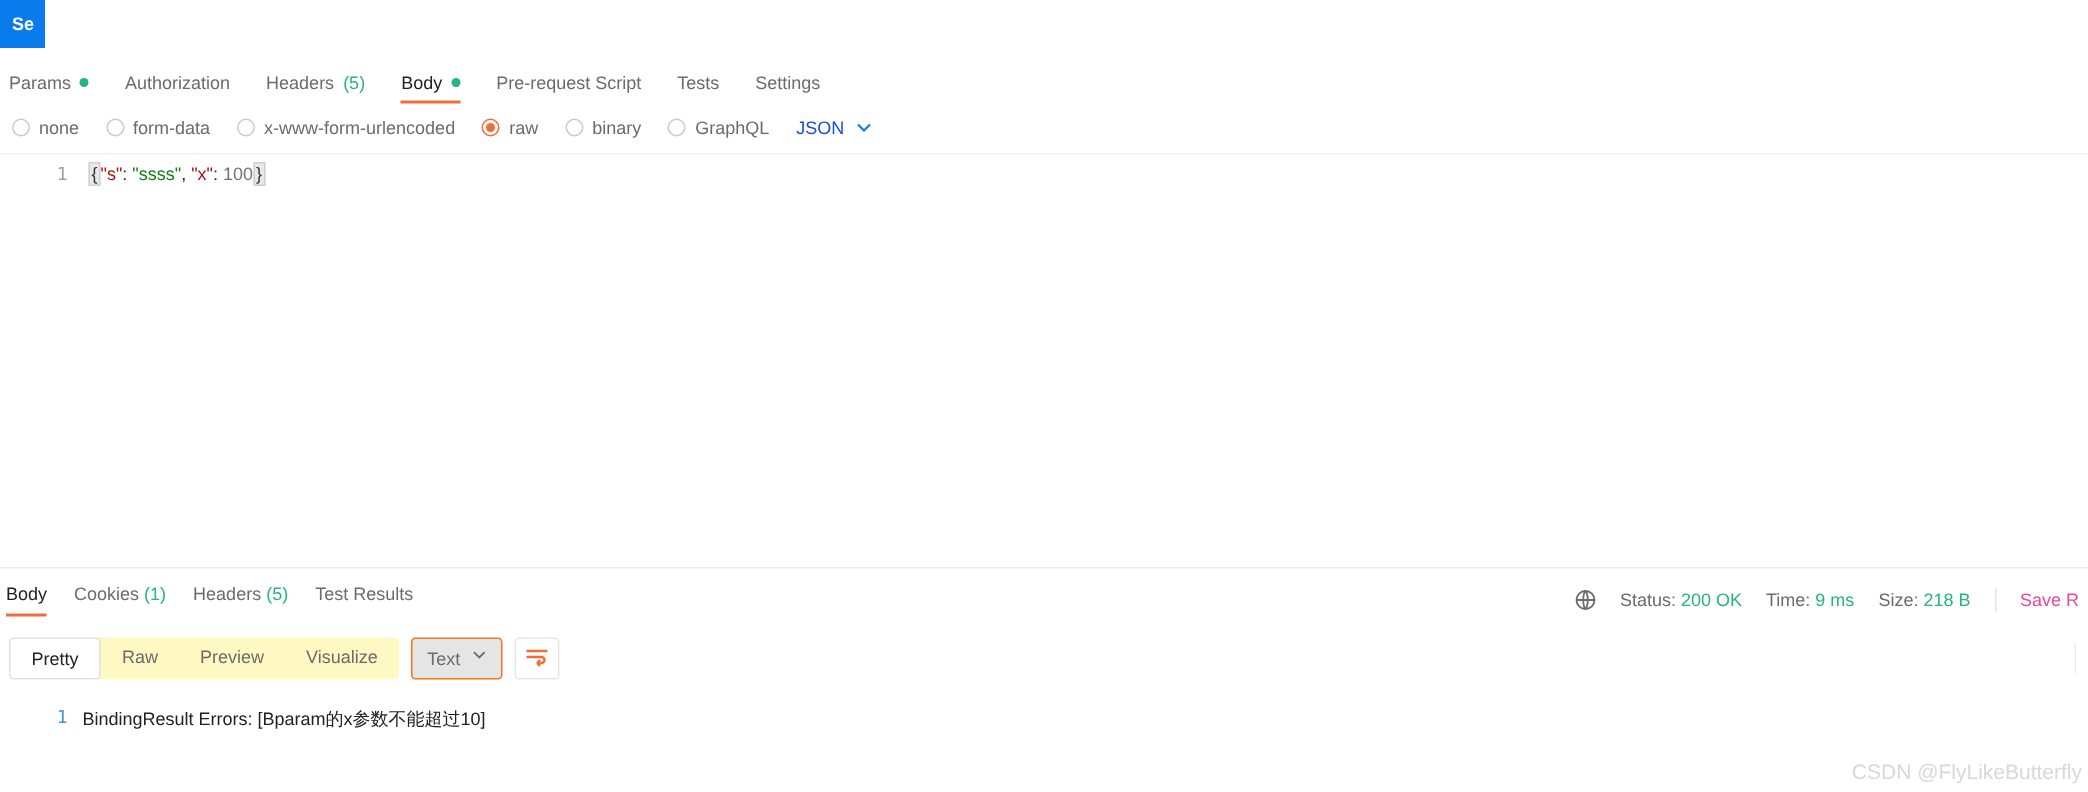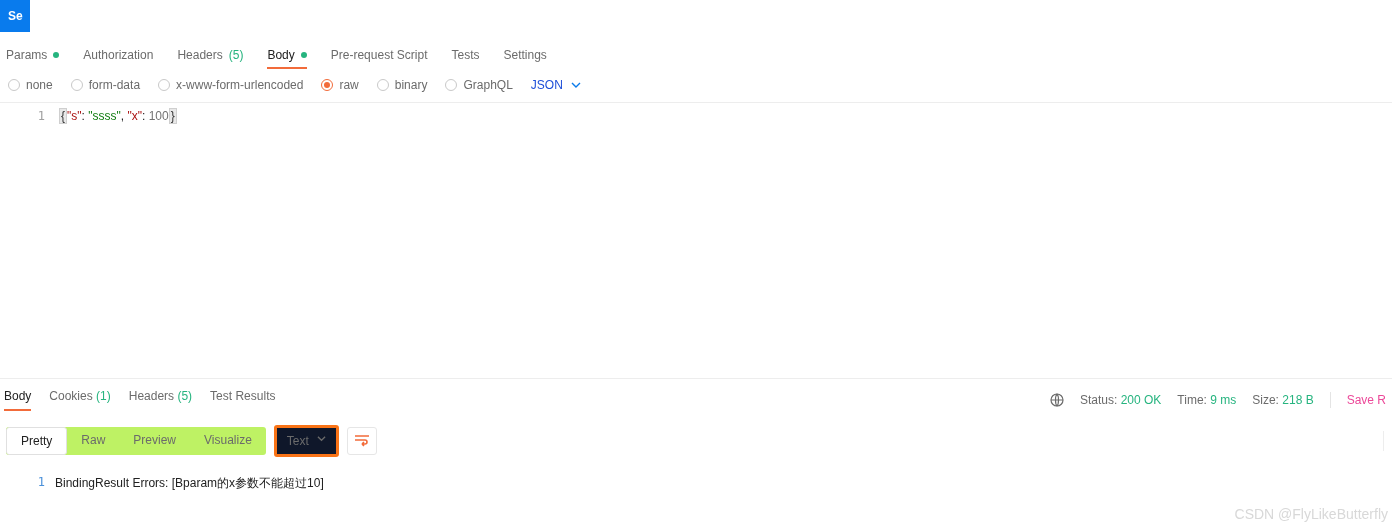--- a/index.html
+++ b/index.html
@@ -48,24 +48,24 @@
   .resp-tabs .tab.active { color:#212121; }
   .resp-tabs .tab.active::after { content:""; position:absolute; left:0; right:0; bottom:0; height:2px; background:#f26b3a; }
   .resp-right { margin-left:auto; display:flex; align-items:center; gap:16px; color:#6b6b6b; }
   .globe-icon { display:inline-flex; }
   .kv .val-green { color:#26b47f; }
   .save-link { color:#ec4899; cursor:pointer; }
   .rdivider { width:1px; height:16px; background:#e4e4e4; }
 
   
   .resp-toolbar { display:flex; align-items:center; gap:8px; padding:8px 6px 6px 6px; font-size:12px; color:#6b6b6b; }
-  .seg { display:flex; background:#bef264; border-radius:3px; overflow:hidden;justify-content:flex-end; }
+  .seg { display:flex; background:#fef9c3; border-radius:3px; overflow:hidden;justify-content:flex-end; }
   .seg .sbtn { padding:6px 14px; cursor:pointer; }
   .seg .sbtn.active { background:#fff; border:1px solid #e0e0e0; border-radius:3px; color:#212121; }
-  .mini-select { display:flex; gap:8px; padding:6px 10px; border:3px solid #f97316; border-radius:3px; background:#0f172a; cursor:pointer; }
+  .mini-select { display:flex; gap:8px; padding:6px 10px; border:1px solid #f97316; border-radius:3px; background:#e5e5e5; cursor:pointer; }
   .icon-btn { display:flex; align-items:center; justify-content:center; width:30px; height:28px; border:1px solid #e6e6e6; border-radius:3px; background:#fff; cursor:pointer; }
   .resp-toolbar .spacer { flex:1; }
   .pipe { width:1px; height:20px; background:#ededed; margin-right:2px; }
 
   
   .resp-body { display:flex; padding-top:6px; font-family:Menlo,Consolas,monospace; font-size:12px; }
   .resp-body .gutter { color:#4a90d9; }
   .resp-body .text { flex:1; color:#212121; padding-top:6px; }
 
   .watermark { position:absolute; right:4px; bottom:6px; color:#d8d8d8; font-size:14px; pointer-events:none; }

